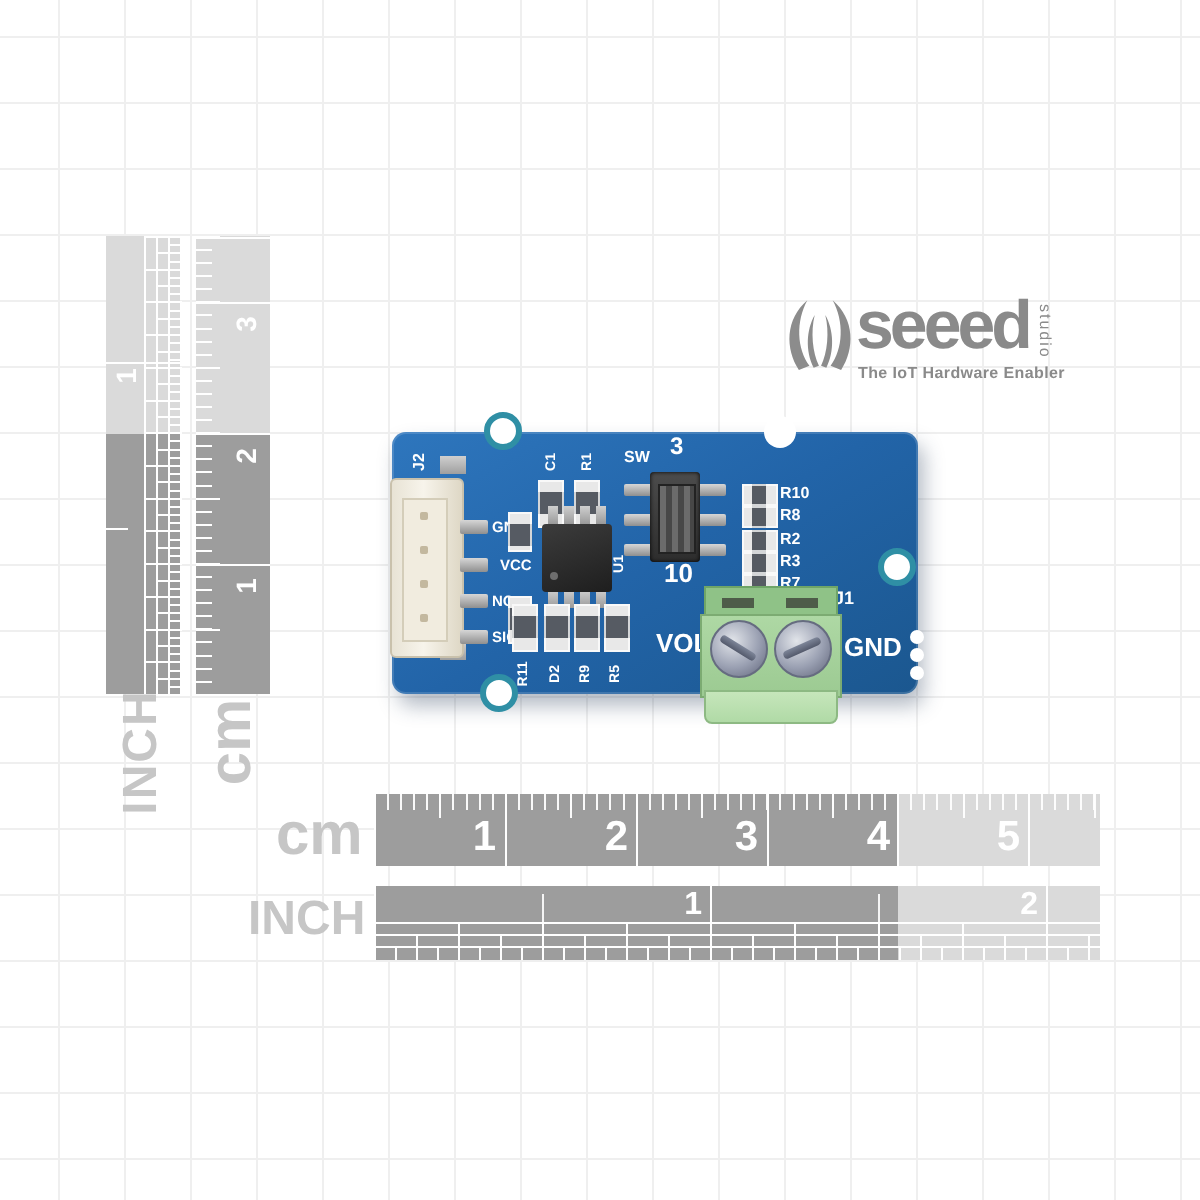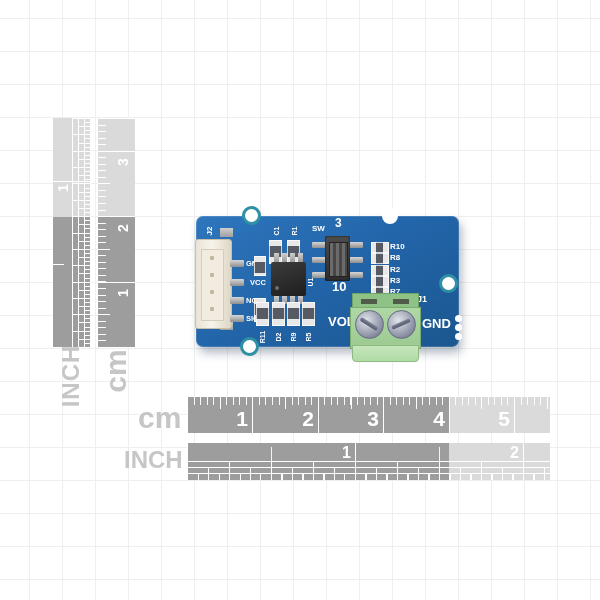--- a/index.html
+++ b/index.html
@@ -81,20 +81,31 @@
       <div class="tickrow" style="top:4px;width:363px;height:14px;background:repeating-linear-gradient(to right,rgba(255,255,255,.9) 0 1px,transparent 1px 84px);"></div>
       <div class="tickrow" style="width:363px;height:18px;background:repeating-linear-gradient(to right,#fff 0 1px,transparent 1px 168px);"></div>
       <div class="rn" style="left:140px;top:1px;width:24px;font-size:16px;">1</div>
       <div class="rn" style="left:308px;top:1px;width:24px;font-size:16px;">2</div>
     </div>
     <div class="abs" style="left:0;top:18px;width:363px;height:6px;border-top:1px solid #fff;background:repeating-linear-gradient(to right,#fff 0 1px,transparent 1px 42px),linear-gradient(to right,#9d9d9d 0 262px,#dadada 262px);"></div>
     <div class="abs" style="left:0;top:24px;width:363px;height:6px;border-top:1px solid #fff;background:repeating-linear-gradient(to right,#fff 0 1px,transparent 1px 21px),linear-gradient(to right,#9d9d9d 0 262px,#dadada 262px);"></div>
     <div class="abs" style="left:0;top:30px;width:363px;height:6px;border-top:1px solid #fff;background:repeating-linear-gradient(to right,#fff 0 1px,transparent 1px 10.5px),linear-gradient(to right,#9d9d9d 0 262px,#dadada 262px);"></div>
   </div>
 
+  <div class="abs" style="left:390px;top:145px;width:145px;height:50px;">
+    <svg width="36" height="38" viewBox="0 0 34 36" style="position:absolute;left:2px;top:3px;" fill="#8c8c8c" xmlns="http://www.w3.org/2000/svg">
+      <path d="M7,35 C0.5,25 0.5,11 11,2 C5.5,12 6,25 12,33 Z"></path>
+      <path d="M27,35 C33.5,25 33.5,11 23,2 C28.5,12 28,25 22,33 Z"></path>
+      <path d="M14,34 C10,26 10.5,16 14.5,9 C12.5,17 13.5,27 16.5,33 Z"></path>
+      <path d="M20,34 C24,26 23.5,16 19.5,9 C21.5,17 20.5,27 17.5,33 Z"></path>
+    </svg>
+    <div class="abs" style="left:38px;top:-1px;font-size:34px;font-weight:bold;color:#8a8a8a;letter-spacing:-2px;">seeed</div>
+    <div class="abs" style="left:128px;top:7px;font-size:8px;color:#8a8a8a;writing-mode:vertical-rl;letter-spacing:1px;">studio</div>
+    <div class="abs" style="left:39px;top:37px;font-size:8px;font-weight:bold;color:#8a8a8a;letter-spacing:0.2px;">The IoT Hardware Enabler</div>
+  </div>
 
   <div class="board">
 
     <div class="notch" style="left:186px;top:-8px;width:16px;height:16px;"></div>
     <div class="hole" style="left:46px;top:-10px;"></div>
     <div class="hole" style="left:44px;top:121px;"></div>
     <div class="hole" style="left:243px;top:58px;"></div>
     <div class="notch" style="left:259px;top:99px;width:7px;height:7px;"></div>
     <div class="notch" style="left:259px;top:108px;width:7px;height:7px;"></div>
     <div class="notch" style="left:259px;top:117px;width:7px;height:7px;"></div>

